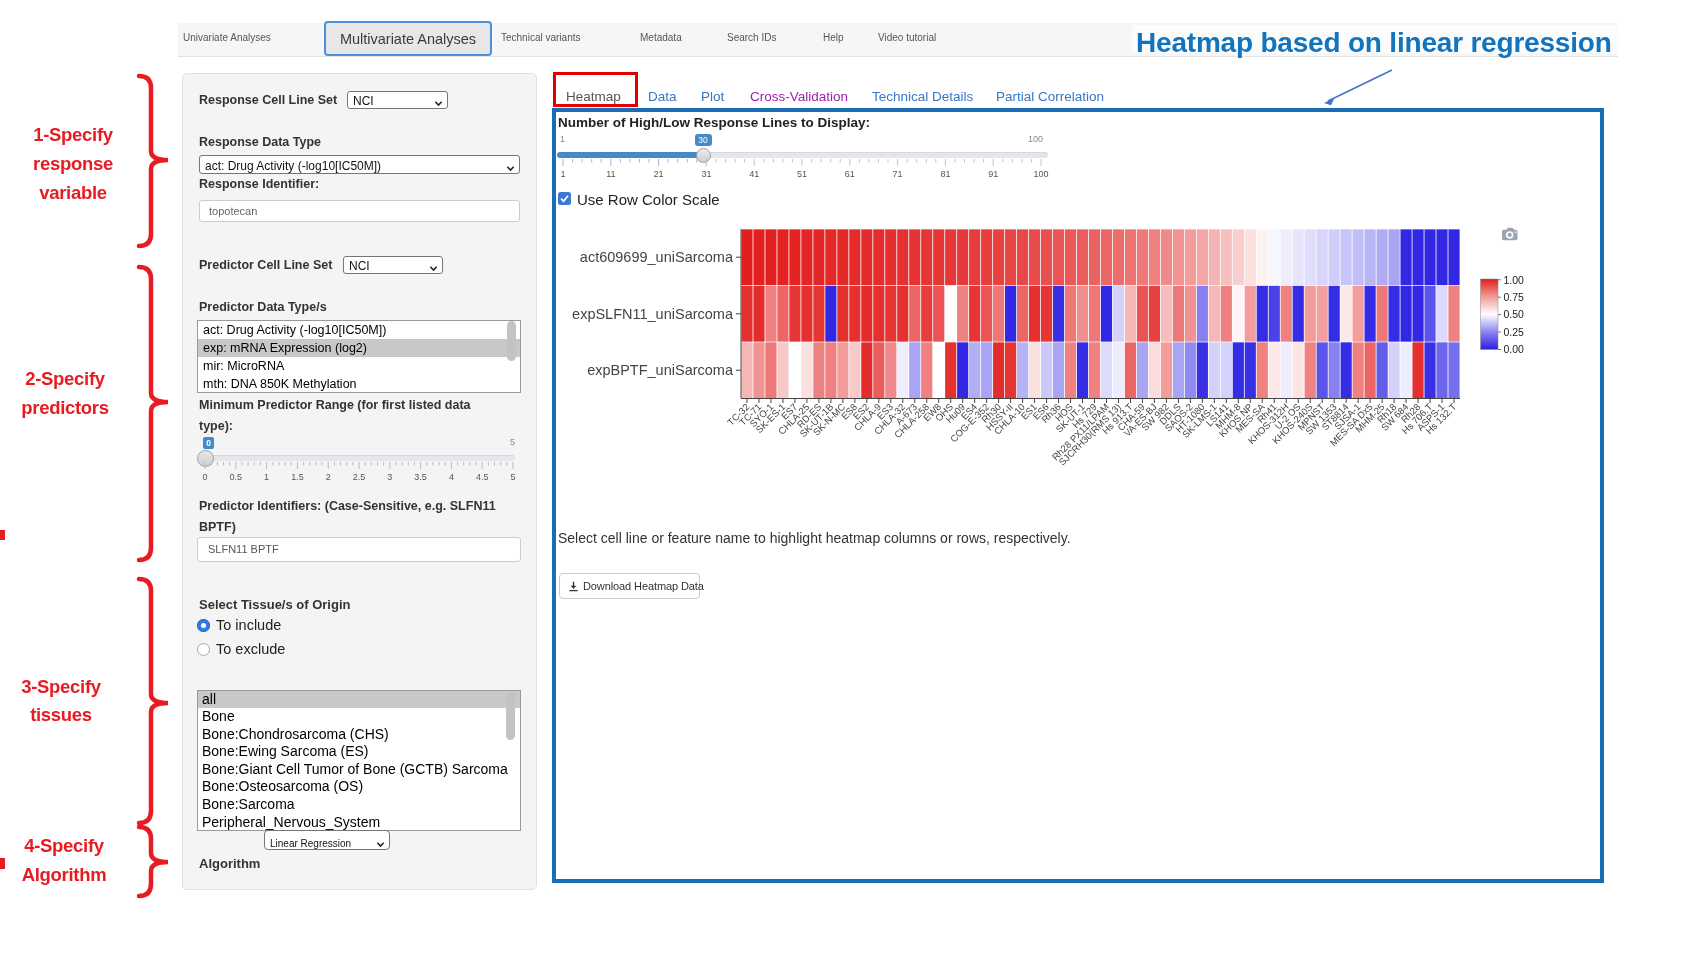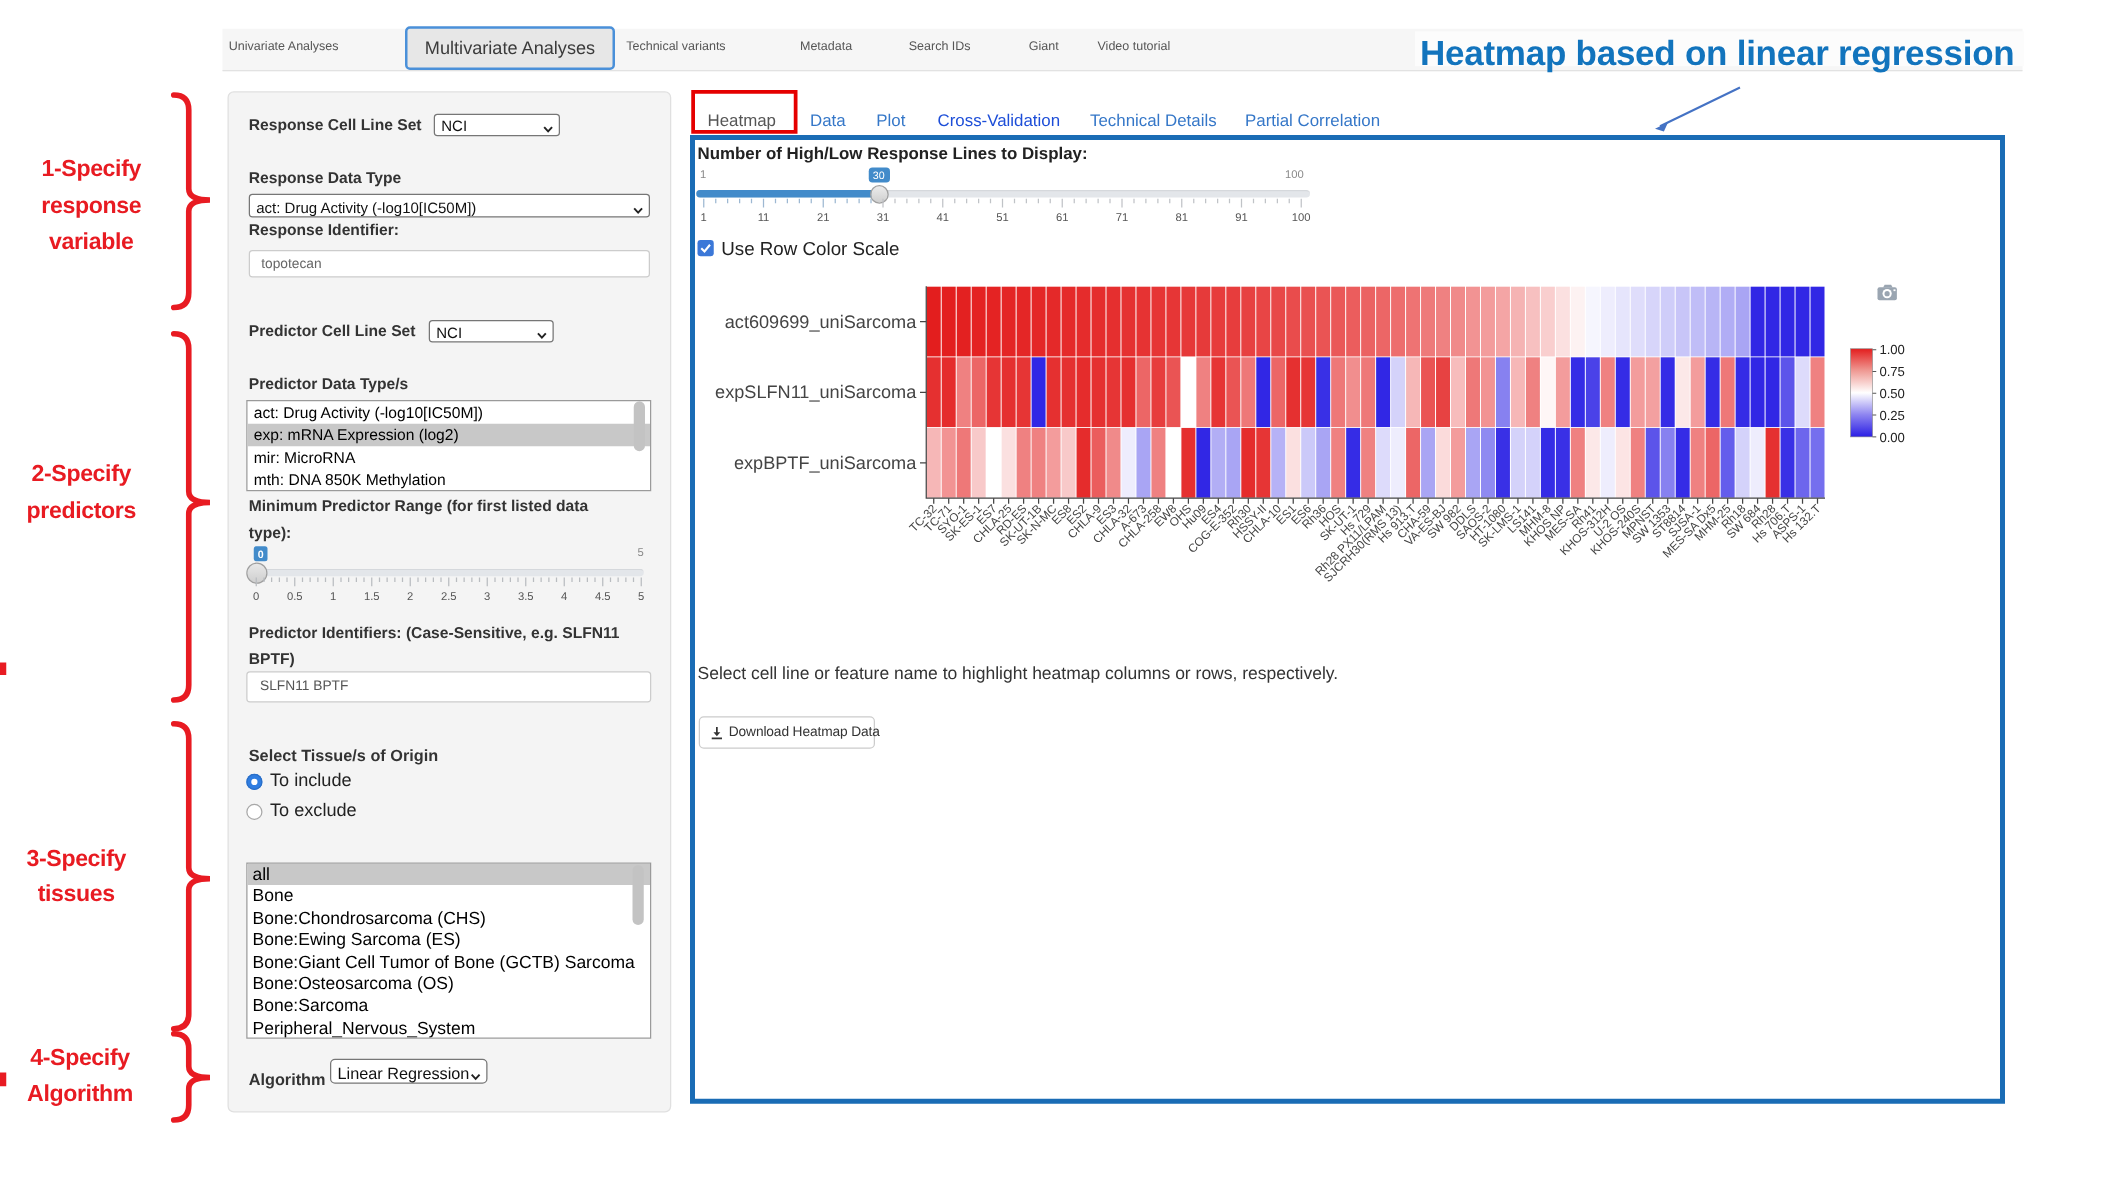--- a/index.html
+++ b/index.html
@@ -8,21 +8,21 @@
 .sel .cv{margin-left:auto;margin-right:4px}
 .navitem{font-size:10px;color:#565656}
 .tab{font-size:13.5px}
 .redtxt{color:#e81b22;font-weight:bold;font-size:18.5px;text-align:center;line-height:28.8px;letter-spacing:-0.3px}
 </style></head><body>
 <div class="abs" style="left:178px;top:23px;width:1440px;height:34px;background:#f6f6f6;border-bottom:1px solid #e2e2e2"></div>
 <div class="abs navitem" style="left:183px;top:32px">Univariate Analyses</div>
 <div class="abs navitem" style="left:501px;top:32px">Technical variants</div>
 <div class="abs navitem" style="left:640px;top:32px">Metadata</div>
 <div class="abs navitem" style="left:727px;top:32px">Search IDs</div>
-<div class="abs navitem" style="left:823px;top:32px">Giant</div>
+<div class="abs navitem" style="left:823px;top:32px">Help</div>
 <div class="abs navitem" style="left:878px;top:32px">Video tutorial</div>
 <div class="abs" style="left:324px;top:21px;width:168px;height:35px;background:#e7e7e7;border:2px solid #4a90d9;border-radius:4px;display:flex;align-items:center;justify-content:center;font-size:14.5px;color:#3b3b3b">Multivariate Analyses</div>
 <div class="abs" style="left:1132px;top:25px;width:487px;height:28px;background:#fcfcfc"></div>
 <div class="abs" style="left:1136px;top:27px;font-size:28px;font-weight:bold;color:#1274bd;letter-spacing:-0.2px">Heatmap based on linear regression</div>
 <svg class="abs" style="left:1310px;top:64px" width="90" height="45">
     <line x1="82" y1="6" x2="18" y2="37" stroke="#4472c4" stroke-width="1.6"></line>
     <path d="M14 39 l10.5-5.2 -3.4 7.4 z" fill="#4472c4"></path>
   </svg>
 <div class="abs" style="left:182px;top:73px;width:355px;height:817px;background:#f4f4f4;border:1px solid #e0e0e0;border-radius:5px"></div>
 <div class="abs lbl" style="left:199px;top:93px">Response Cell Line Set</div>
@@ -131,39 +131,39 @@
     <div style="height:17.6px;line-height:17.6px;padding-left:4px;white-space:nowrap">Bone</div>
     <div style="height:17.6px;line-height:17.6px;padding-left:4px;white-space:nowrap">Bone:Chondrosarcoma (CHS)</div>
     <div style="height:17.6px;line-height:17.6px;padding-left:4px;white-space:nowrap">Bone:Ewing Sarcoma (ES)</div>
     <div style="height:17.6px;line-height:17.6px;padding-left:4px;white-space:nowrap">Bone:Giant Cell Tumor of Bone (GCTB) Sarcoma</div>
     <div style="height:17.6px;line-height:17.6px;padding-left:4px;white-space:nowrap">Bone:Osteosarcoma (OS)</div>
     <div style="height:17.6px;line-height:17.6px;padding-left:4px;white-space:nowrap">Bone:Sarcoma</div>
     <div style="height:17.6px;line-height:17.6px;padding-left:4px;white-space:nowrap">Peripheral_Nervous_System</div>
   </div>
 <div class="abs" style="left:506px;top:692px;width:9px;height:48px;background:#c3c3c3;border-radius:4.5px"></div>
 <div class="abs lbl" style="left:199px;top:856px;font-size:13px">Algorithm</div>
-<div class="abs sel" style="left:264px;top:847px;width:126px;height:20px;border-radius:4px;font-size:13px">Linear Regression<svg class="cv" width="9" height="9" viewBox="0 0 10 10">
+<div class="abs sel" style="left:264px;top:830px;width:126px;height:20px;border-radius:4px;font-size:10px">Linear Regression<svg class="cv" width="9" height="9" viewBox="0 0 10 10">
       <path d="M1.5 3 L5 6.8 L8.5 3" stroke="#222" stroke-width="1.7" fill="none"></path>
     </svg></div>
 <div class="abs redtxt" style="left:10px;top:121px;width:126px">1-Specify<br>response<br>variable</div>
 <div class="abs redtxt" style="left:5px;top:365px;width:120px">2-Specify<br>predictors</div>
 <div class="abs redtxt" style="left:2px;top:673px;width:118px;line-height:27.5px">3-Specify<br>tissues</div>
 <div class="abs redtxt" style="left:5px;top:832px;width:118px">4-Specify<br>Algorithm</div>
 <svg class="abs" style="left:0px;top:0px" width="180" height="956">
     <path d="M 139.0 76.0 Q 151.0 76.0 151.0 88.0 L 151.0 151.0 Q 151.0 160.0 168.0 160.0 Q 151.0 160.0 151.0 169.0 L 151.0 234.0 Q 151.0 246.0 139.0 246.0" stroke="#e81b22" stroke-width="4.5" fill="none" stroke-linecap="round"></path>
     <path d="M 139.0 267.0 Q 151.0 267.0 151.0 279.0 L 151.0 393.0 Q 151.0 402.0 168.0 402.0 Q 151.0 402.0 151.0 411.0 L 151.0 548.0 Q 151.0 560.0 139.0 560.0" stroke="#e81b22" stroke-width="4.5" fill="none" stroke-linecap="round"></path>
     <path d="M 139.0 579.0 Q 151.0 579.0 151.0 591.0 L 151.0 694.0 Q 151.0 703.0 168.0 703.0 Q 151.0 703.0 151.0 712.0 L 151.0 811.0 Q 151.0 823.0 139.0 823.0" stroke="#e81b22" stroke-width="4.5" fill="none" stroke-linecap="round"></path>
     <path d="M 139.0 827.0 Q 151.0 827.0 151.0 839.0 L 151.0 853.0 Q 151.0 862.0 168.0 862.0 Q 151.0 862.0 151.0 871.0 L 151.0 884.0 Q 151.0 896.0 139.0 896.0" stroke="#e81b22" stroke-width="4.5" fill="none" stroke-linecap="round"></path>
     <rect x="0" y="530" width="5" height="10" fill="#e81b22"></rect>
     <rect x="0" y="858" width="5" height="11" fill="#e81b22"></rect>
   </svg>
 <div class="abs tab" style="left:566px;top:89px;color:#555">Heatmap</div>
 <div class="abs tab" style="left:648px;top:89px;color:#3577c8">Data</div>
 <div class="abs tab" style="left:701px;top:89px;color:#3577c8">Plot</div>
-<div class="abs tab" style="left:750px;top:89px;color:#1d4ed8">Cross-Validation</div>
+<div class="abs tab" style="left:750px;top:89px;color:#a21caf">Cross-Validation</div>
 <div class="abs tab" style="left:872px;top:89px;color:#3577c8">Technical Details</div>
 <div class="abs tab" style="left:996px;top:89px;color:#3577c8">Partial Correlation</div>
 <div class="abs" style="left:552.5px;top:71.5px;width:85px;height:35px;border:3.5px solid #e50000"></div>
 <div class="abs" style="left:552px;top:107.5px;width:1052px;height:775px;border:4px solid #1a6cb5"></div>
 <div class="abs" style="left:558px;top:115px;font-weight:bold;font-size:13.5px;color:#222">Number of High/Low Response Lines to Display:</div>
 <div class="abs" style="left:560px;top:134px;font-size:9px;color:#8a8a8a">1</div>
 <div class="abs" style="left:1028px;top:134px;font-size:9px;color:#8a8a8a">100</div>
 <div class="abs" style="left:694.5px;top:133.5px;width:17px;height:12.5px;background:#428bca;border-radius:3px;color:#fff;font-size:8.5px;font-weight:normal;text-align:center;line-height:12.5px">30</div>
 <div class="abs" style="left:557px;top:151.5px;width:491px;height:6.5px;background:#e3e6ea;border-radius:3px;border-top:1px solid #d5d8dc"></div>
 <div class="abs" style="left:557px;top:151.5px;width:147px;height:6.5px;background:#428bca;border-radius:3px 0 0 3px"></div>

